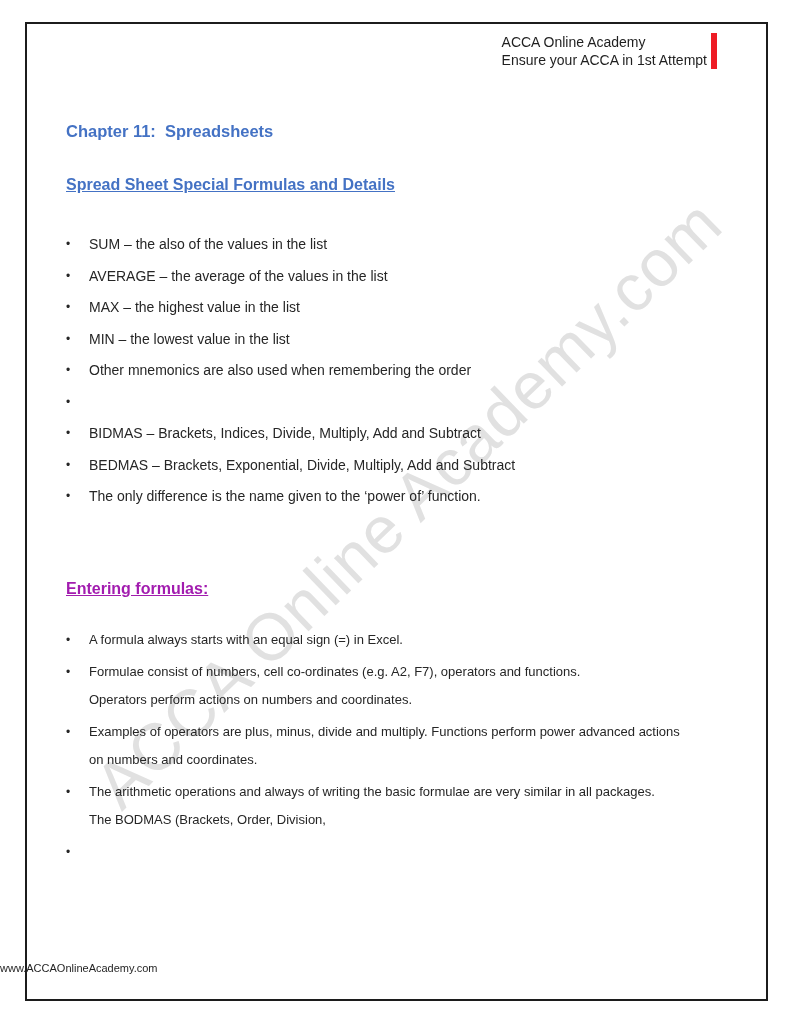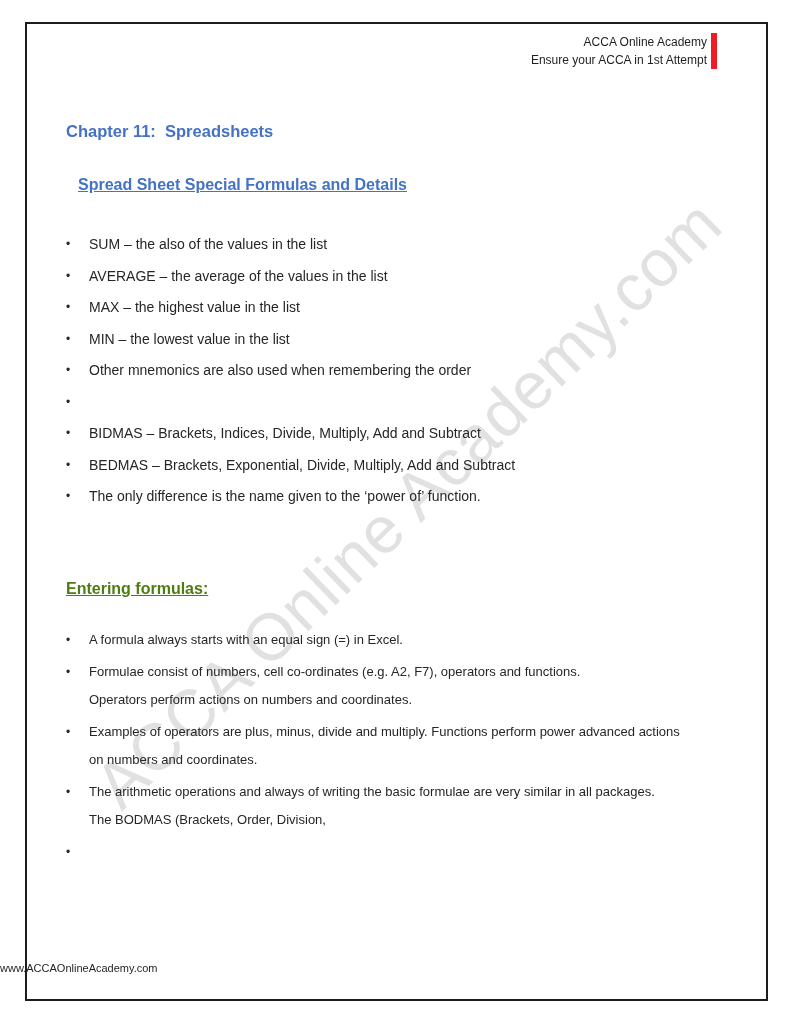--- a/index.html
+++ b/index.html
@@ -41,22 +41,22 @@
   }
   .header {
     position: absolute;
     top: 33px;
     right: 76px;
     display: flex;
     align-items: stretch;
     gap: 4px;
   }
   .header-lines {
-    text-align: right;
-    font-size: 12px;
+    text-align: left;
+    font-size: 14px;
     line-height: 18px;
     color: #1f1f1f;
   }
   .red-bar {
     width: 6px;
     background: #ee1c25;
   }
   .content {
     position: relative;
     padding: 122px 70px 0 66px;
@@ -64,21 +64,21 @@
   }
   .chapter-title {
     margin: 0;
     font-size: 16.5px;
     font-weight: bold;
     color: #4472c4;
     white-space: pre-wrap;
   }
   .section-heading {
     display: inline-block;
-    margin: 35px 0 0 12px;
+    margin: 35px 0 0 0;
     font-size: 16px;
     font-weight: bold;
     color: #4472c4;
     text-decoration: underline;
   }
   .list1 {
     margin-top: 40px;
     font-size: 14px;
   }
   .list1 .li {
@@ -101,21 +101,21 @@
     font-size: 12px;
   }
   .li-text {
     white-space: pre-line;
   }
   .sub-heading {
     display: inline-block;
     margin: 62px 0 0 0;
     font-size: 16px;
     font-weight: bold;
-    color: #4d7c0f;
+    color: #a21caf;
     text-decoration: underline;
   }
   .footer {
     position: absolute;
     left: 0;
     top: 962px;
     width: 100%;
     font-size: 11px;
     color: #1f1f1f;
   }

